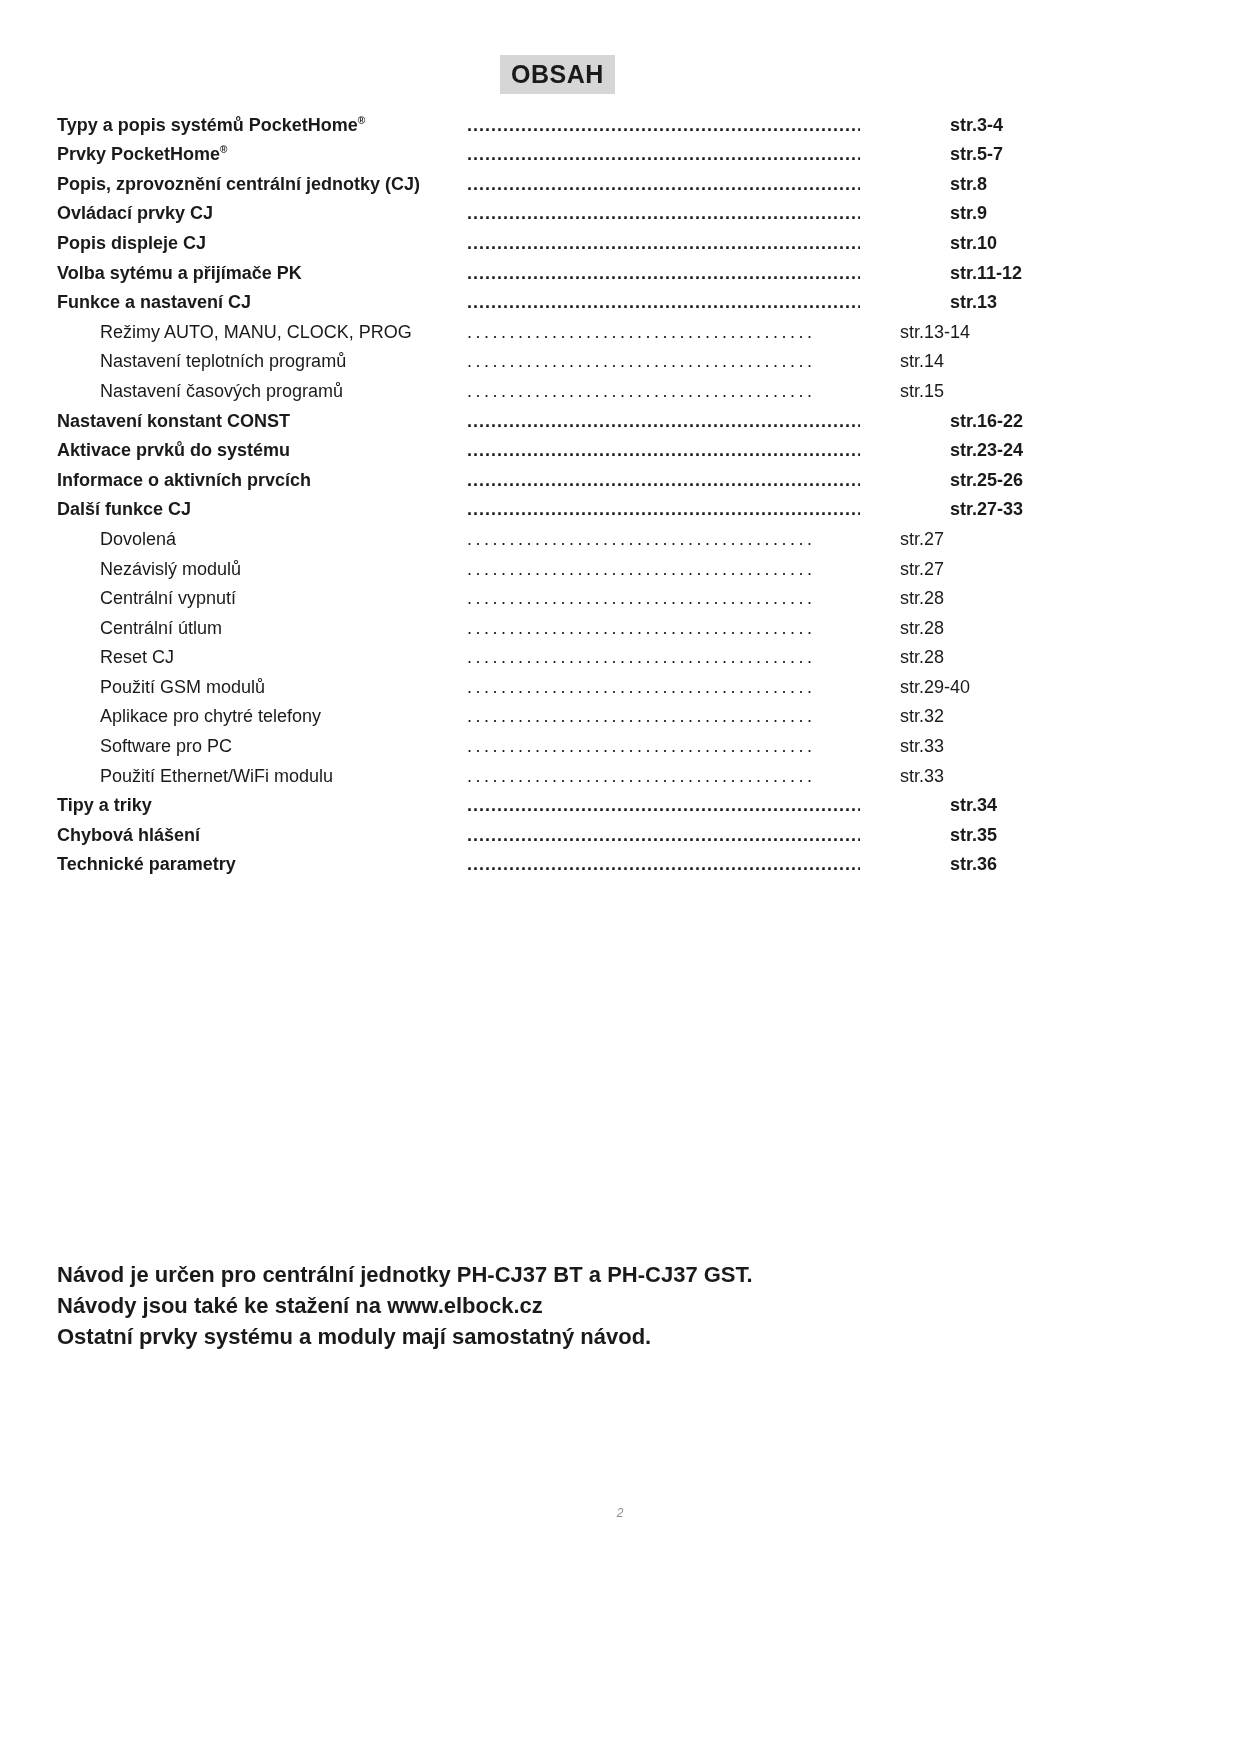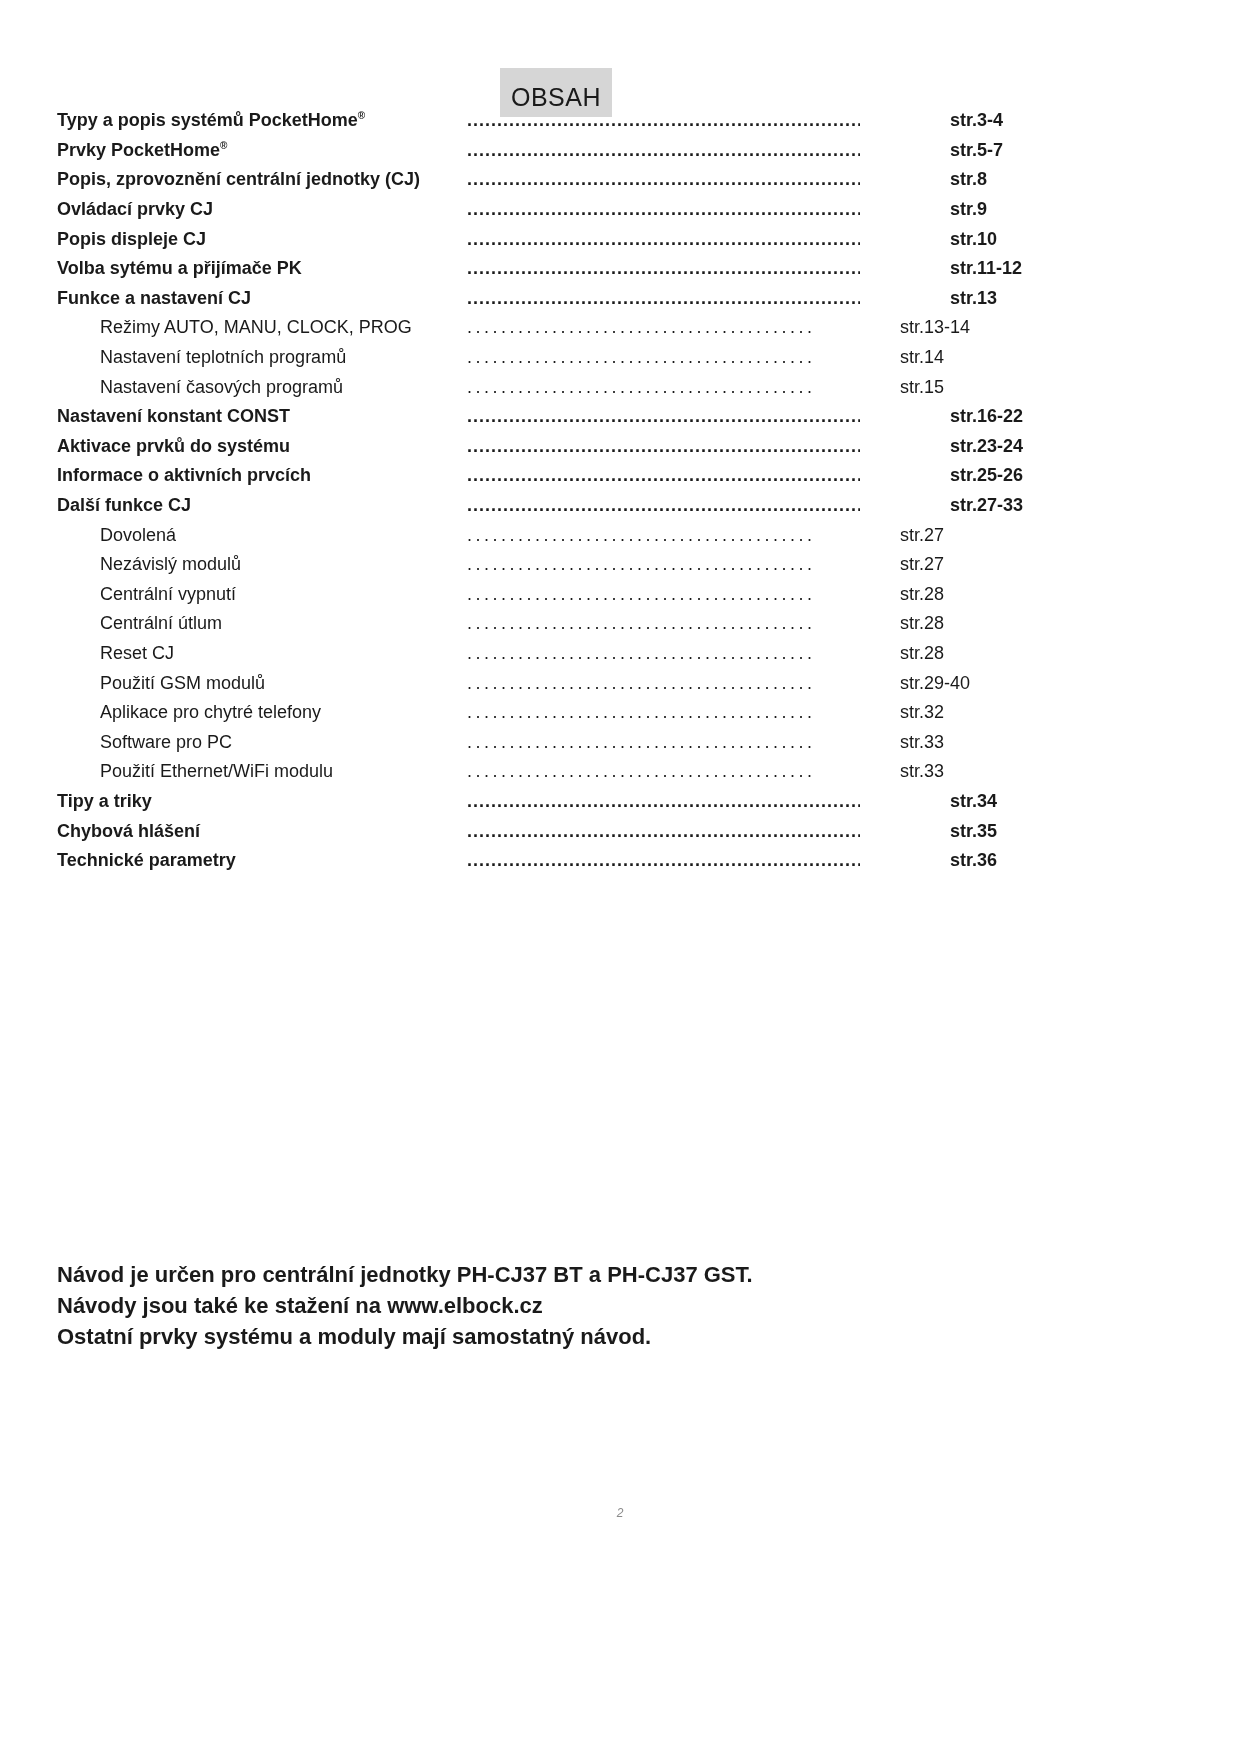--- a/index.html
+++ b/index.html
@@ -15,32 +15,31 @@
     padding:55px 57px 0 57px;
     background:#ffffff;
     overflow:hidden;
   }
   
   .title-wrap { height:36px; }
   .title-bg {
     display:inline-block;
     margin-left:443px;
     background:#d6d6d6;
-    padding:15px 11px 5px 11px;
+    padding:5px 11px 5px 11px;
     font-size:25px;
-    font-weight:normal;
+    font-weight:bold;
     letter-spacing:0.5px;
     color:#1a1a1a;
-    margin-top:13px;
   }
   
   .toc { margin-top:15px; }
   .toc-row {
     display:flex;
-    align-items:center;
+    align-items:flex-end;
     height:29.6px;
     font-size:18px;
     white-space:nowrap;
     color:#1a1a1a;
   }
   .toc-row.bold { font-weight:bold; }
   .toc-label { flex:0 0 410px; width:410px; overflow:hidden; }
   .toc-label sup { font-size:10px; }
   .toc-row.sub .toc-label { padding-left:43px; }
   .toc-dots {

